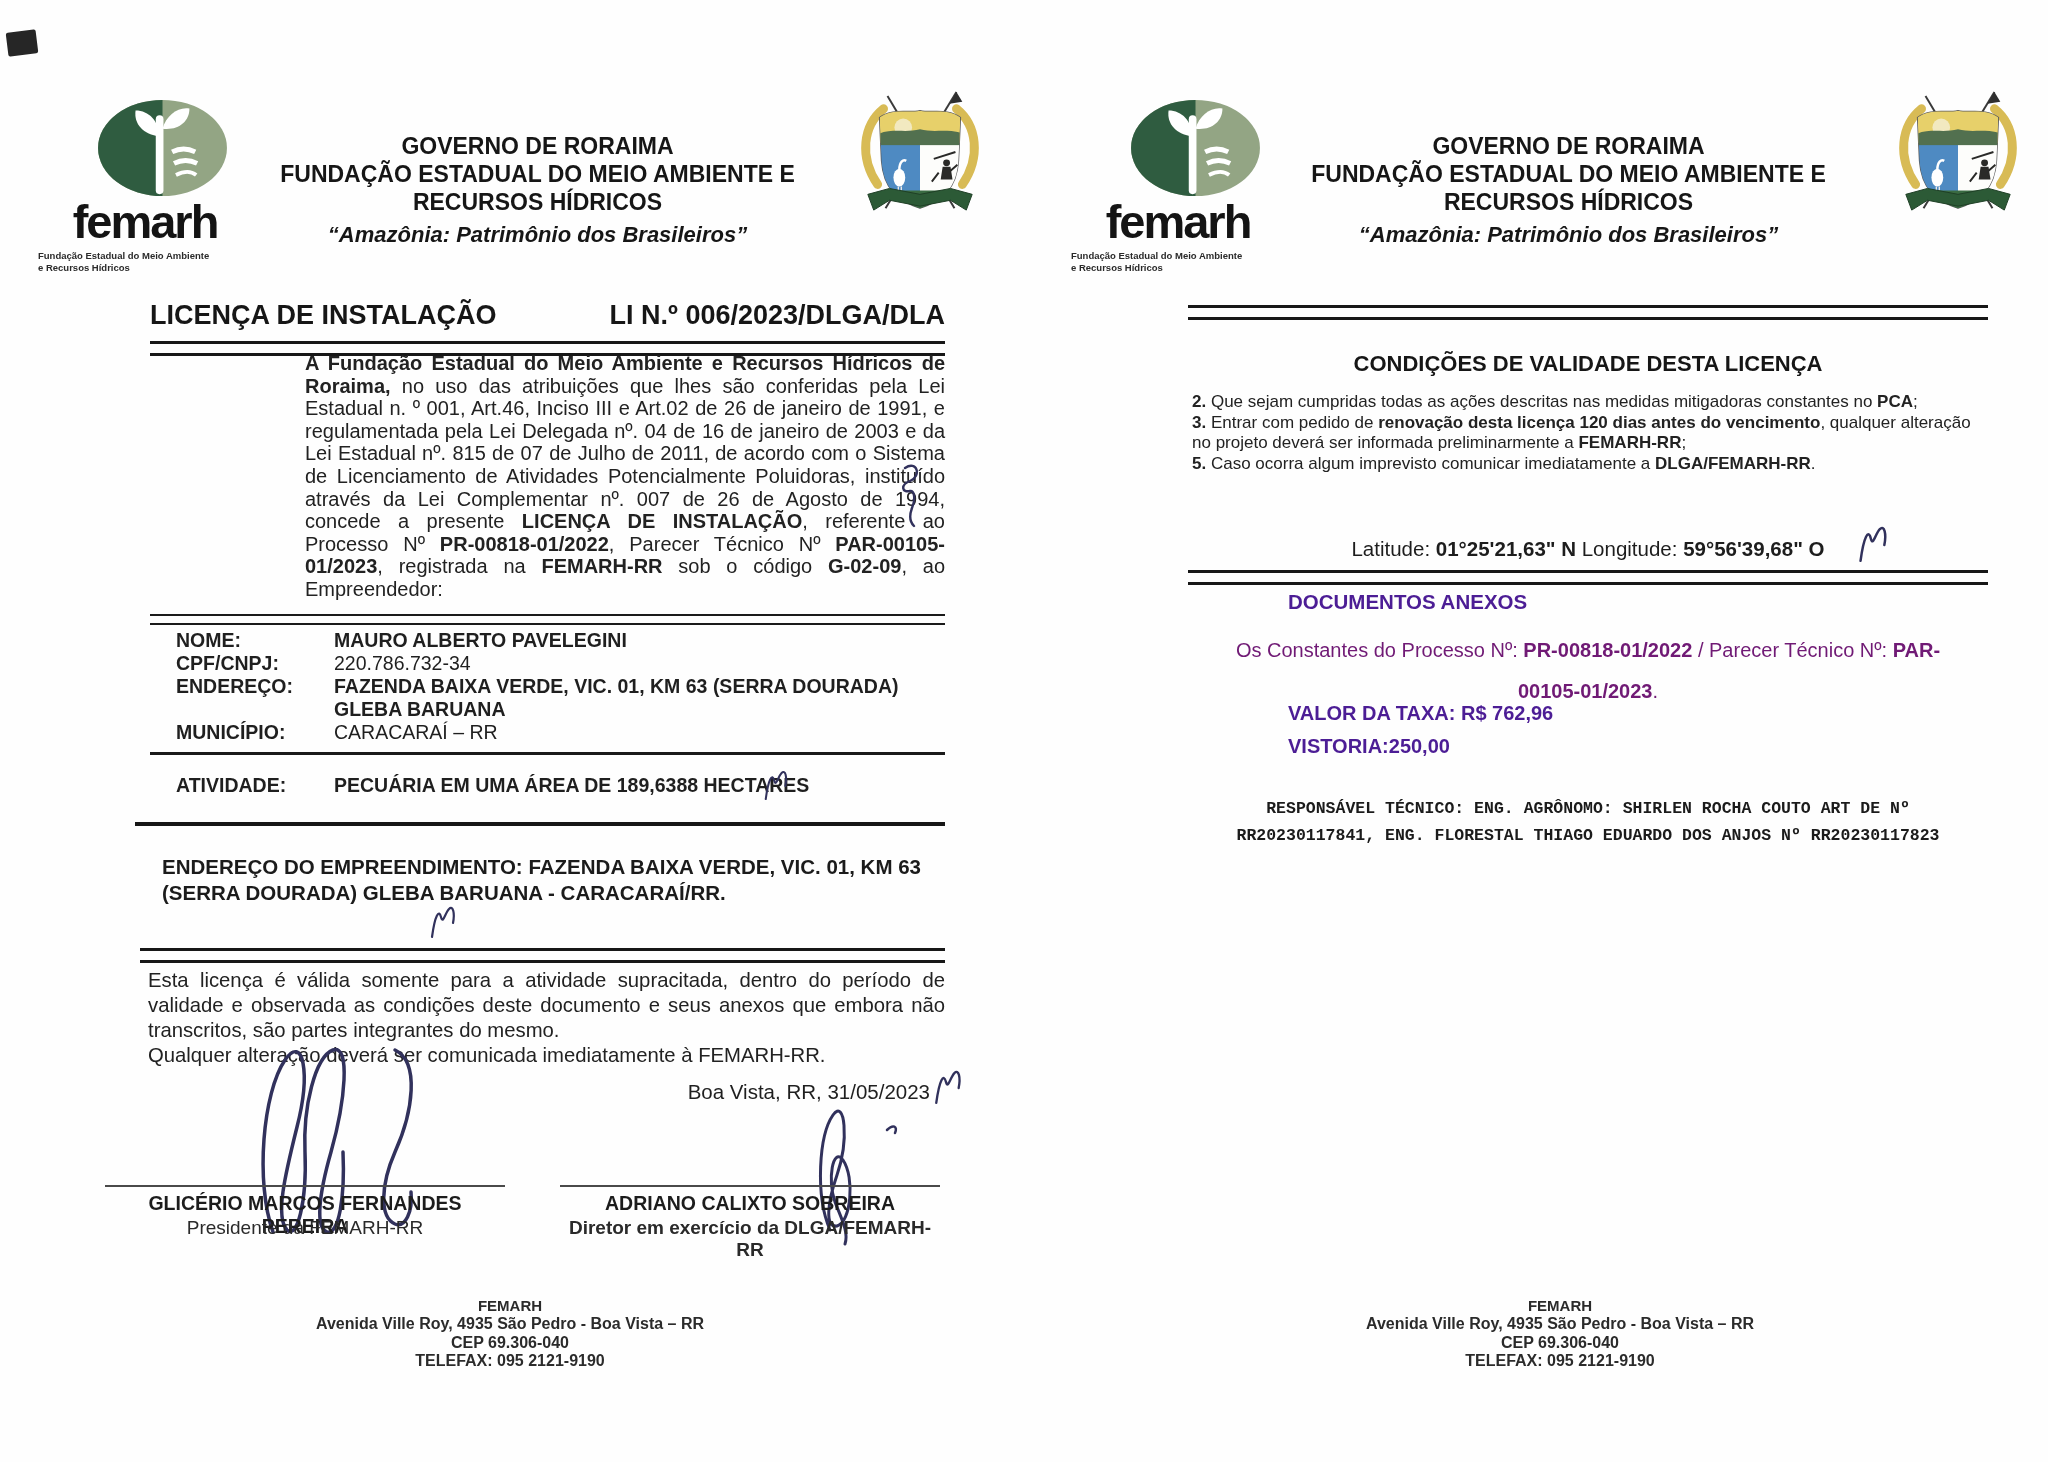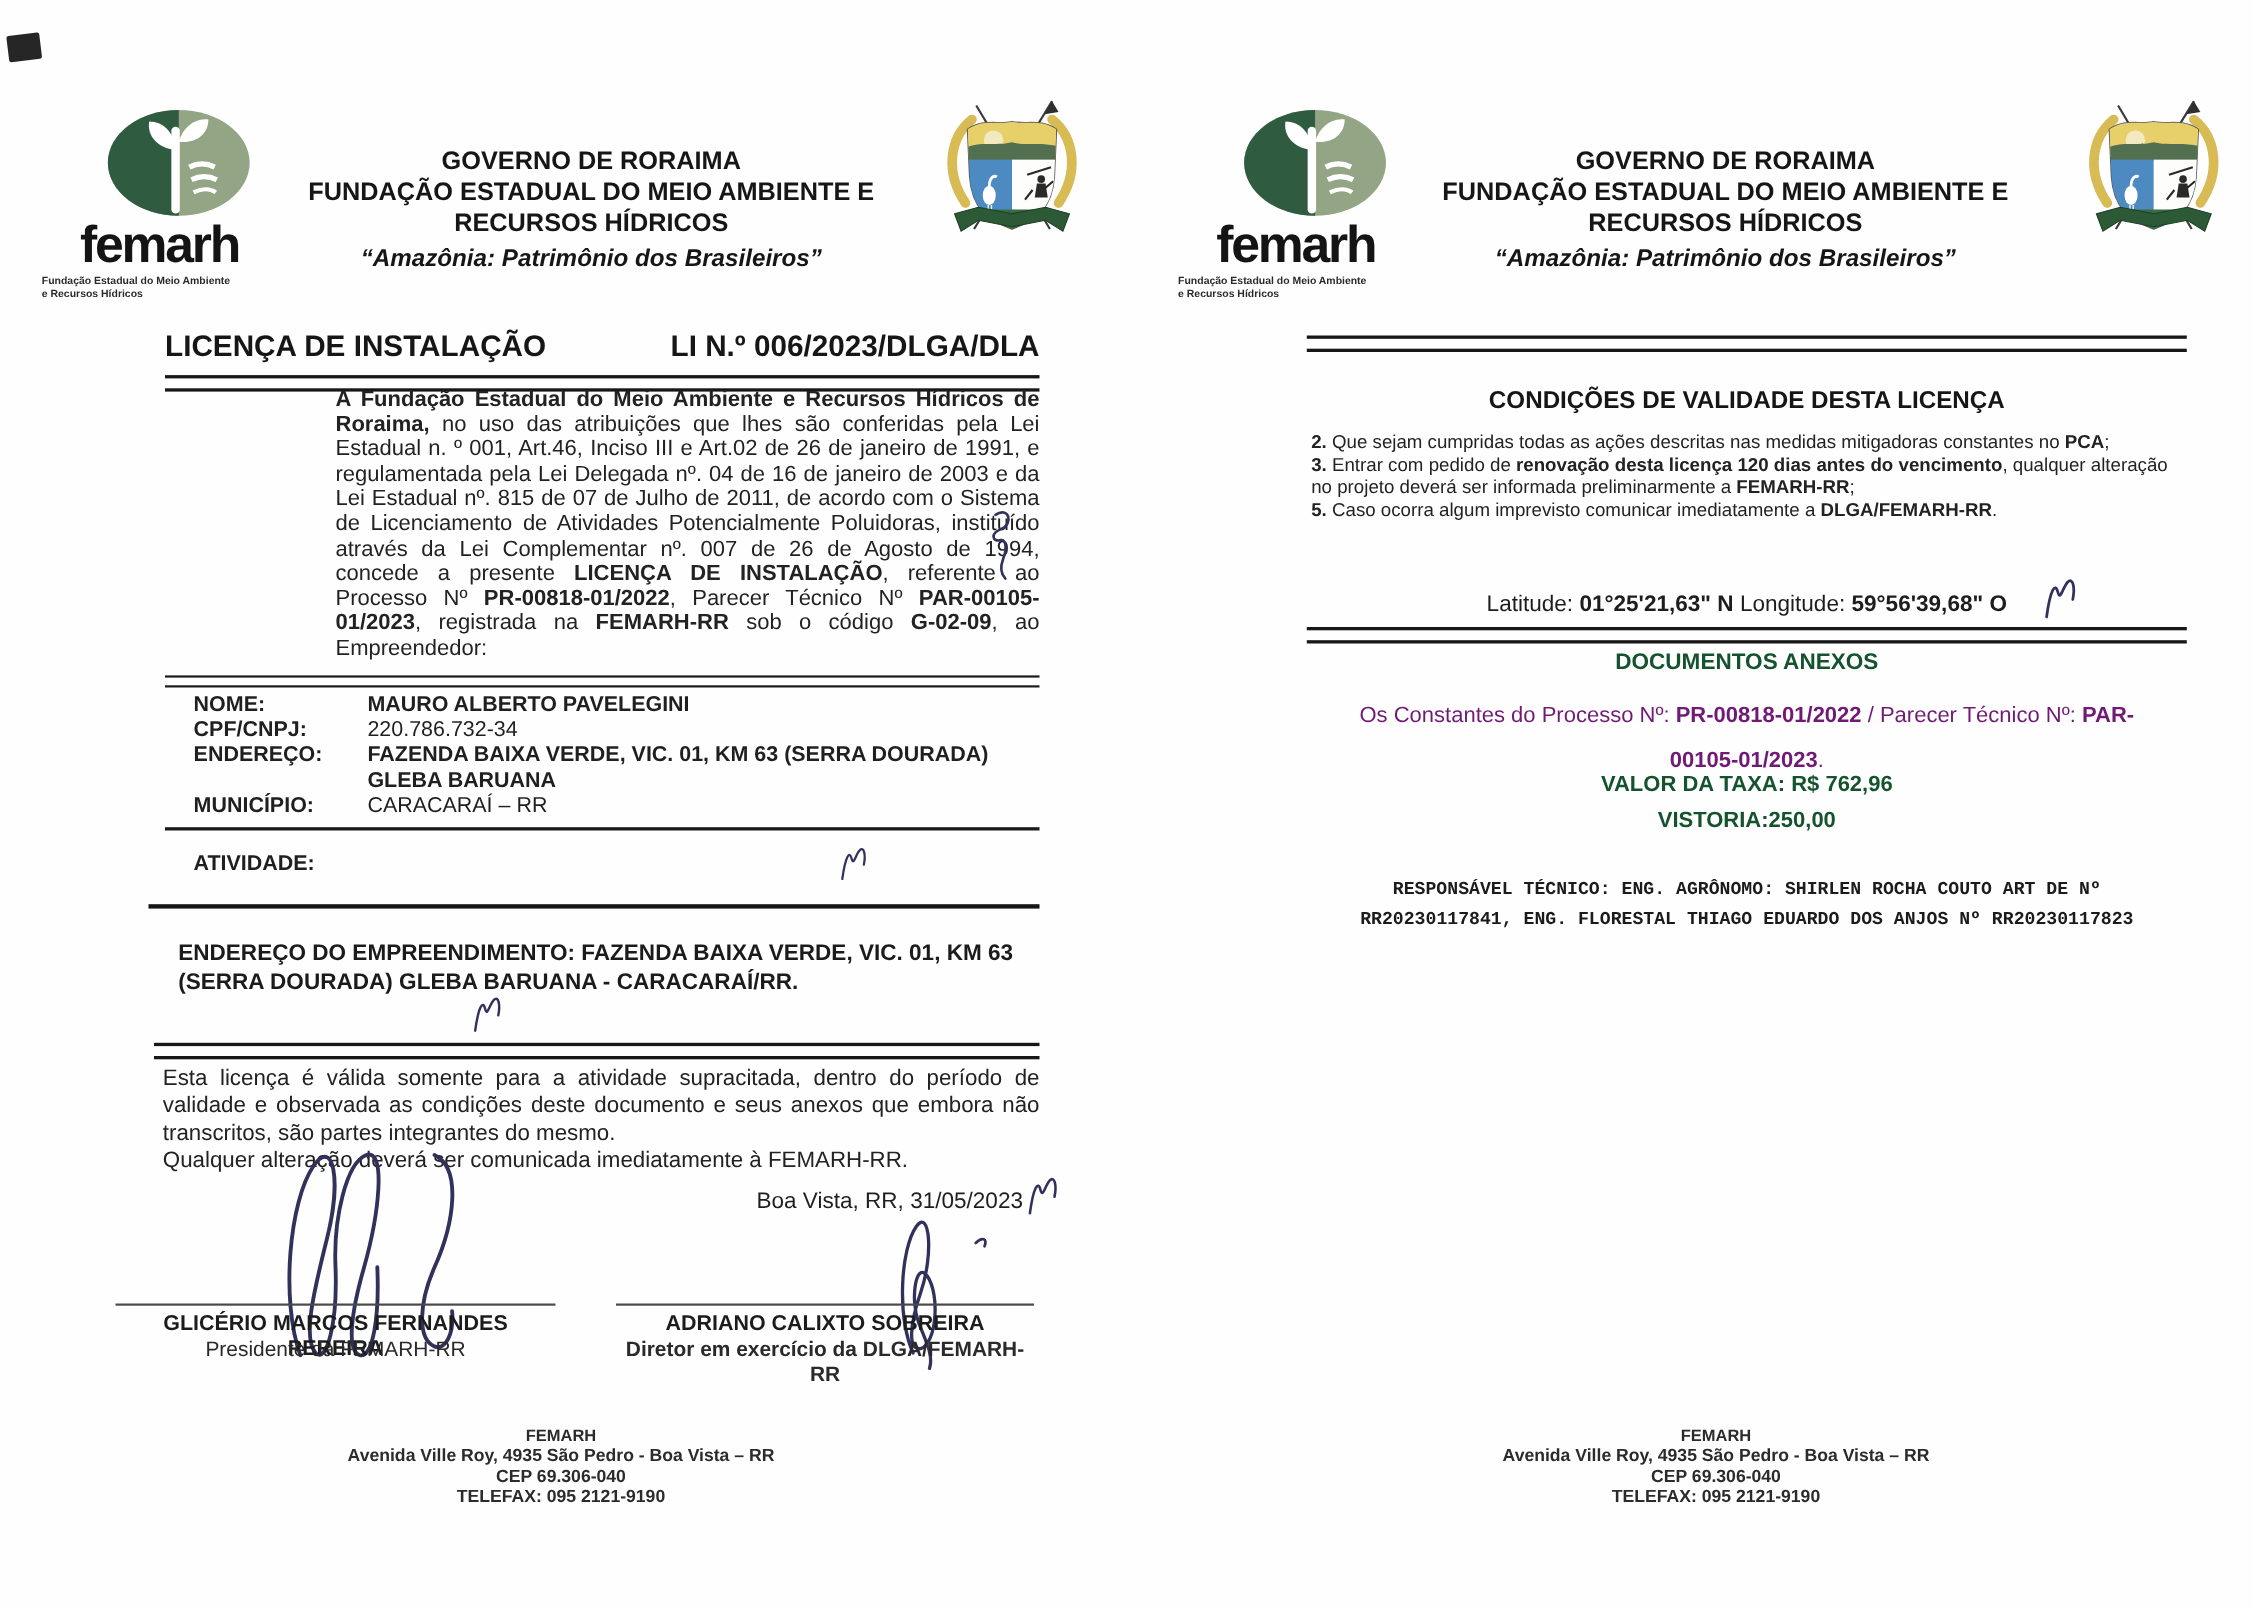--- a/index.html
+++ b/index.html
@@ -28,21 +28,21 @@
   .signame{font-size:19.5px;font-weight:700;text-align:center;color:#1c1c1c;}
   .sigrole{font-size:19px;text-align:center;color:#2a2a2a;}
   .sigline{border-top:2px solid #4a4a4a;height:0;}
   .footer{ text-align:center;color:#2b2b2b;}
   .footer .f-org{font-size:15px;font-weight:700;line-height:18px;}
   .footer .f-line{font-size:16px;font-weight:700;line-height:18.5px;}
   
   .cond-title{font-size:22px;font-weight:700;text-align:center;color:#161616;}
   .cond-item{font-size:17px;line-height:20.5px;color:#222;}
   .coords{font-size:20.5px;text-align:center;color:#1d1d1d;}
-  .centered20{font-size:20px;text-align:center;color:#14532d;}
+  .centered20{font-size:20px;color:#4c1d95;}
   .annex{font-size:20px;line-height:41px;text-align:center;color:#701a75;}
   .resp{font-family:Liberation Mono, monospace;font-weight:700;font-size:16.5px;line-height:27px;text-align:center;color:#1b1b1b;}
   .scan-mark{background:#141414;transform:rotate(-7deg);border-radius:2px;opacity:.92;}
   .ink{stroke:#31315c;fill:none;stroke-linecap:round;stroke-linejoin:round;}
 </style>
 </head>
 <body>
 
 <div id="canvas">
 
@@ -125,20 +125,21 @@
       <div class="flabel">ENDEREÇO:</div>
       <div style="font-weight:700;">FAZENDA BAIXA VERDE, VIC. 01, KM 63 (SERRA DOURADA) GLEBA BARUANA</div>
       <div class="flabel">MUNICÍPIO:</div>
       <div>CARACARAÍ – RR</div>
     </div>
 
     <div class="abs rule-single" style="left:150px;top:752px;width:795px;"></div>
 
     <div class="abs fieldgrid" style="left:160px;top:774px;width:785px;">
       <div class="flabel">ATIVIDADE:</div>
+      <div style="font-weight:700;">PECUÁRIA EM UMA ÁREA DE 189,6388 HECTARES</div>
     </div>
     <svg class="abs ink" style="left:762px;top:766px;" width="28" height="40" viewBox="0 0 30 40">
       <path d="M4,34 C7,12 11,6 13,14 C15,22 17,10 21,6 C25,2 27,10 25,20" stroke-width="2.2"></path>
     </svg>
 
     <div class="abs rule-single-heavy" style="left:135px;top:822px;width:810px;"></div>
 
     <p class="abs bold-para" style="left:150px;top:842px;width:795px;">ENDEREÇO DO EMPREENDIMENTO: FAZENDA BAIXA VERDE, VIC. 01, KM 63 (SERRA DOURADA) GLEBA BARUANA - CARACARAÍ/RR.</p>
 
     <svg class="abs ink" style="left:428px;top:902px;" width="30" height="42" viewBox="0 0 30 40">

